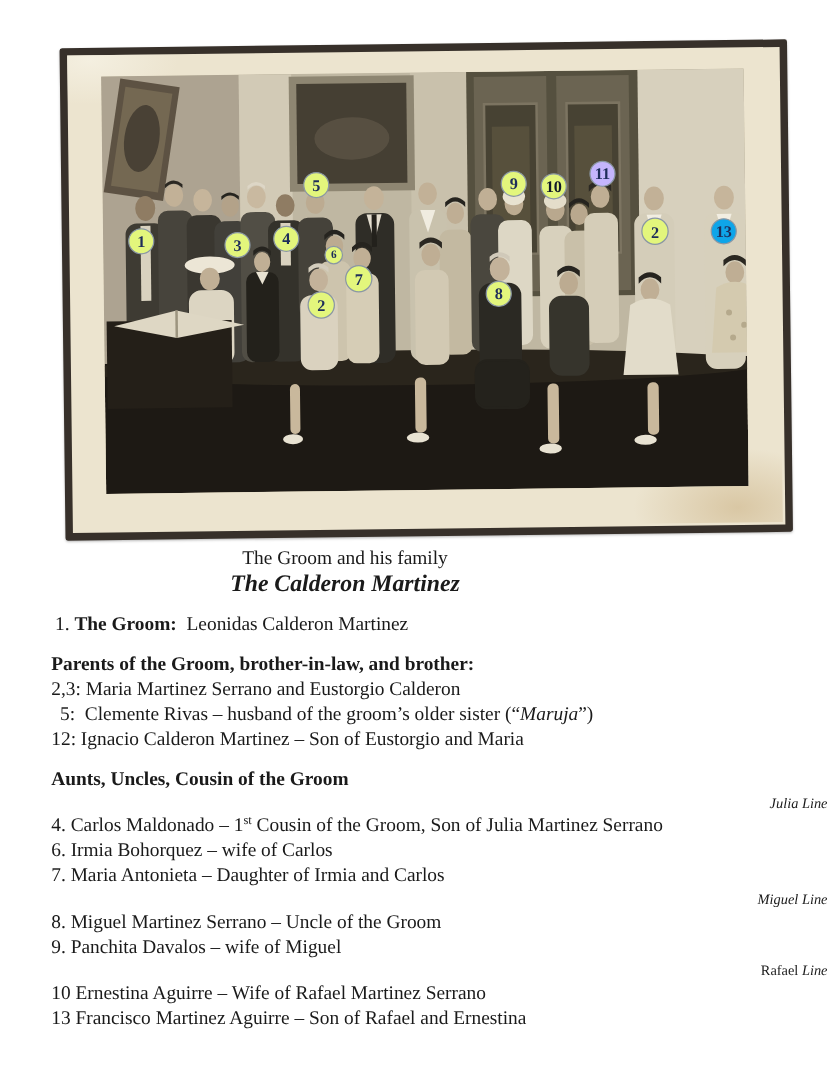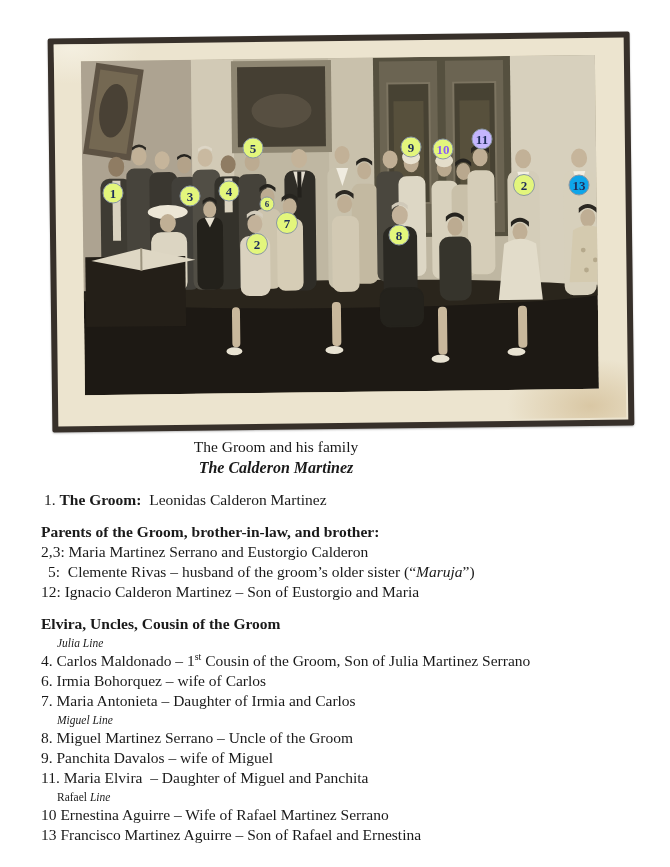--- a/index.html
+++ b/index.html
@@ -30,25 +30,25 @@
   .markers{position:absolute;left:0;top:0;width:670px;height:867px;pointer-events:none;}
   .marker{
     position:absolute;transform:translate(-50%,-50%);
     border-radius:50%;
     display:flex;align-items:center;justify-content:center;
     font-family:"Liberation Serif", serif;font-weight:bold;line-height:1;
   }
   
   .caption{position:absolute;top:437px;left:0;width:552px;text-align:center;}
   .caption .c1{font-size:15.5px;line-height:20px;}
-  .caption .c2{font-size:16px;line-height:21px;font-weight:bold;font-style:italic;}
+  .caption .c2{font-size:19px;line-height:21px;font-weight:bold;font-style:italic;}
   .legend{position:absolute;top:490px;left:41px;right:8px;}
   .legend .line{font-size:15.5px;line-height:20px;white-space:pre-wrap;}
   .legend .header{font-weight:bold;margin-top:12px;}
-  .legend .sublabel{font-size:11.5px;line-height:15px;margin-top:2px;}
+  .legend .sublabel{font-size:11.5px;line-height:15px;margin-top:2px;text-align:right;}
   .legend .b{font-weight:bold;}
   .legend .i{font-style:italic;}
   .legend sup{font-size:10px;line-height:0;vertical-align:super;}
 </style>
 </head>
 <body>
 
 <div class="photo-frame">
   <div class="photo-stain2"></div>
   <div class="photo-stain"></div>
@@ -222,42 +222,41 @@
 <div class="markers">
     <div class="marker" style="left: 113px; top: 193px; width: 19px; height: 19px; background: rgb(227, 246, 124); border: 1px solid rgb(138, 151, 164); color: rgb(30, 45, 90); font-size: 13px;">1</div>
     <div class="marker" style="left: 257px; top: 244px; width: 20px; height: 20px; background: rgb(227, 246, 124); border: 1px solid rgb(138, 151, 164); color: rgb(30, 45, 90); font-size: 13px;">2</div>
     <div class="marker" style="left: 190px; top: 196px; width: 19px; height: 19px; background: rgb(227, 246, 124); border: 1px solid rgb(138, 151, 164); color: rgb(30, 45, 90); font-size: 13px;">3</div>
     <div class="marker" style="left: 229px; top: 191px; width: 19px; height: 19px; background: rgb(227, 246, 124); border: 1px solid rgb(138, 151, 164); color: rgb(30, 45, 90); font-size: 13px;">4</div>
     <div class="marker" style="left: 253px; top: 148px; width: 19px; height: 19px; background: rgb(227, 246, 124); border: 1px solid rgb(138, 151, 164); color: rgb(30, 45, 90); font-size: 13px;">5</div>
     <div class="marker" style="left: 267px; top: 204px; width: 13px; height: 13px; background: rgb(227, 246, 124); border: 1px solid rgb(138, 151, 164); color: rgb(30, 45, 90); font-size: 9px;">6</div>
     <div class="marker" style="left: 287px; top: 223px; width: 20px; height: 20px; background: rgb(227, 246, 124); border: 1px solid rgb(138, 151, 164); color: rgb(30, 45, 90); font-size: 13px;">7</div>
     <div class="marker" style="left: 399px; top: 235px; width: 19px; height: 19px; background: rgb(227, 246, 124); border: 1px solid rgb(138, 151, 164); color: rgb(30, 45, 90); font-size: 13px;">8</div>
     <div class="marker" style="left: 411px; top: 147px; width: 19px; height: 19px; background: rgb(227, 246, 124); border: 1px solid rgb(138, 151, 164); color: rgb(30, 45, 90); font-size: 13px;">9</div>
-    <div class="marker" style="left: 443px; top: 149px; width: 19px; height: 19px; background: rgb(227, 246, 124); border: 1px solid rgb(138, 151, 164); color: #8b5cf6; font-size: 13px;">10</div>
+    <div class="marker" style="left: 443px; top: 149px; width: 19px; height: 19px; background: rgb(227, 246, 124); border: 1px solid rgb(138, 151, 164); color: #0f172a; font-size: 13px;">10</div>
     <div class="marker" style="left: 482px; top: 139px; width: 19px; height: 19px; background: #c4b5fd; border: 1px solid rgb(138, 151, 164); color: rgb(30, 45, 90); font-size: 13px;">11</div>
     <div class="marker" style="left: 524px; top: 185px; width: 20px; height: 20px; background: rgb(227, 246, 124); border: 1px solid rgb(138, 151, 164); color: rgb(30, 45, 90); font-size: 13px;">2</div>
     <div class="marker" style="left: 579px; top: 185px; width: 19px; height: 19px; background: #0ea5e9; border: 1px solid rgb(138, 151, 164); color: rgb(30, 45, 90); font-size: 13px;">13</div>
   </div>
 
 <div class="caption">
   <div class="c1">The Groom and his family</div>
   <div class="c2">The Calderon Martinez</div>
 </div>
 
 <div class="legend">
     <div class="line entry" style="padding-left: 3px;"><span>1. </span><span class="b">The Groom:</span><span>  Leonidas Calderon Martinez</span></div>
     <div class="line header"><span>Parents of the Groom, brother-in-law, and brother:</span></div>
     <div class="line entry"><span>2,3: Maria Martinez Serrano and Eustorgio Calderon</span></div>
     <div class="line entry" style="padding-left: 7px;"><span>5:  Clemente Rivas – husband of the groom’s older sister (“</span><span class="i">Maruja</span><span>”)</span></div>
     <div class="line entry"><span>12: Ignacio Calderon Martinez – Son of Eustorgio and Maria</span></div>
-    <div class="line header"><span>Elvira, Uncles, Cousin of the Groom</span></div>
+    <div class="line header"><span>Aunts, Uncles, Cousin of the Groom</span></div>
     <div class="line sublabel" style="padding-left: 16px;"><span class="i">Julia Line</span></div>
     <div class="line entry"><span>4. Carlos Maldonado – 1</span><sup>st</sup><span> Cousin of the Groom, Son of Julia Martinez Serrano</span></div>
     <div class="line entry"><span>6. Irmia Bohorquez – wife of Carlos</span></div>
     <div class="line entry"><span>7. Maria Antonieta – Daughter of Irmia and Carlos</span></div>
     <div class="line sublabel" style="padding-left: 16px;"><span class="i">Miguel Line</span></div>
     <div class="line entry"><span>8. Miguel Martinez Serrano – Uncle of the Groom</span></div>
     <div class="line entry"><span>9. Panchita Davalos – wife of Miguel</span></div>
-    <div class="line entry"><span>11. Maria Elvira  – Daughter of Miguel and Panchita</span></div>
     <div class="line sublabel" style="padding-left: 16px;"><span>Rafael </span><span class="i">Line</span></div>
     <div class="line entry"><span>10 Ernestina Aguirre – Wife of Rafael Martinez Serrano</span></div>
     <div class="line entry"><span>13 Francisco Martinez Aguirre – Son of Rafael and Ernestina</span></div>
   </div>
 
 </body></html>

